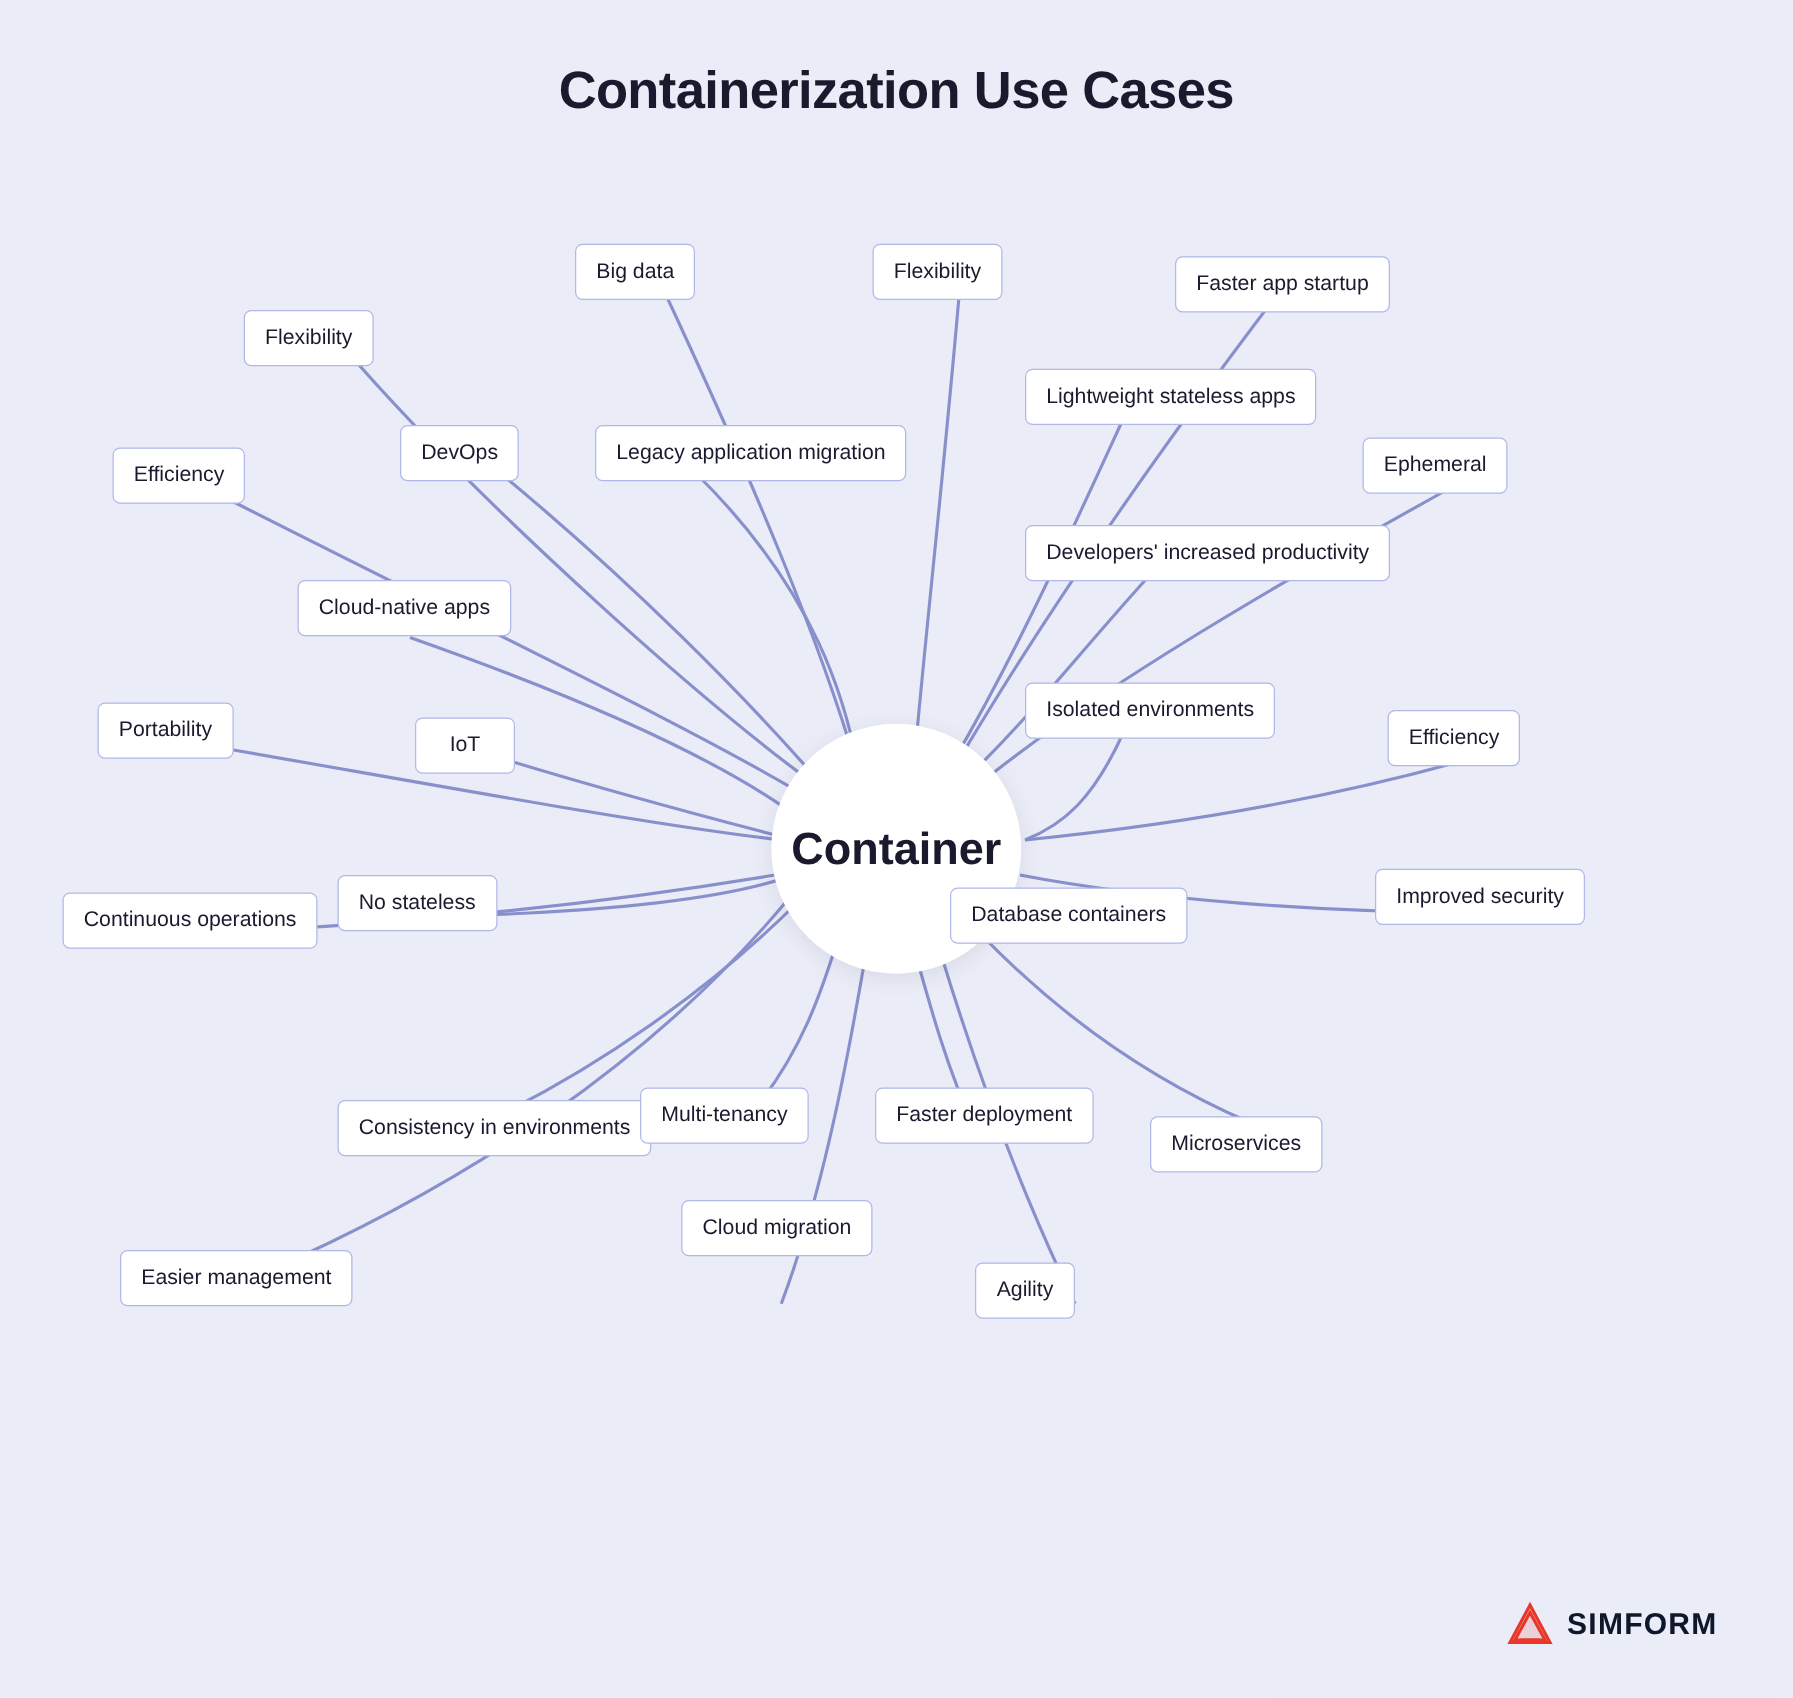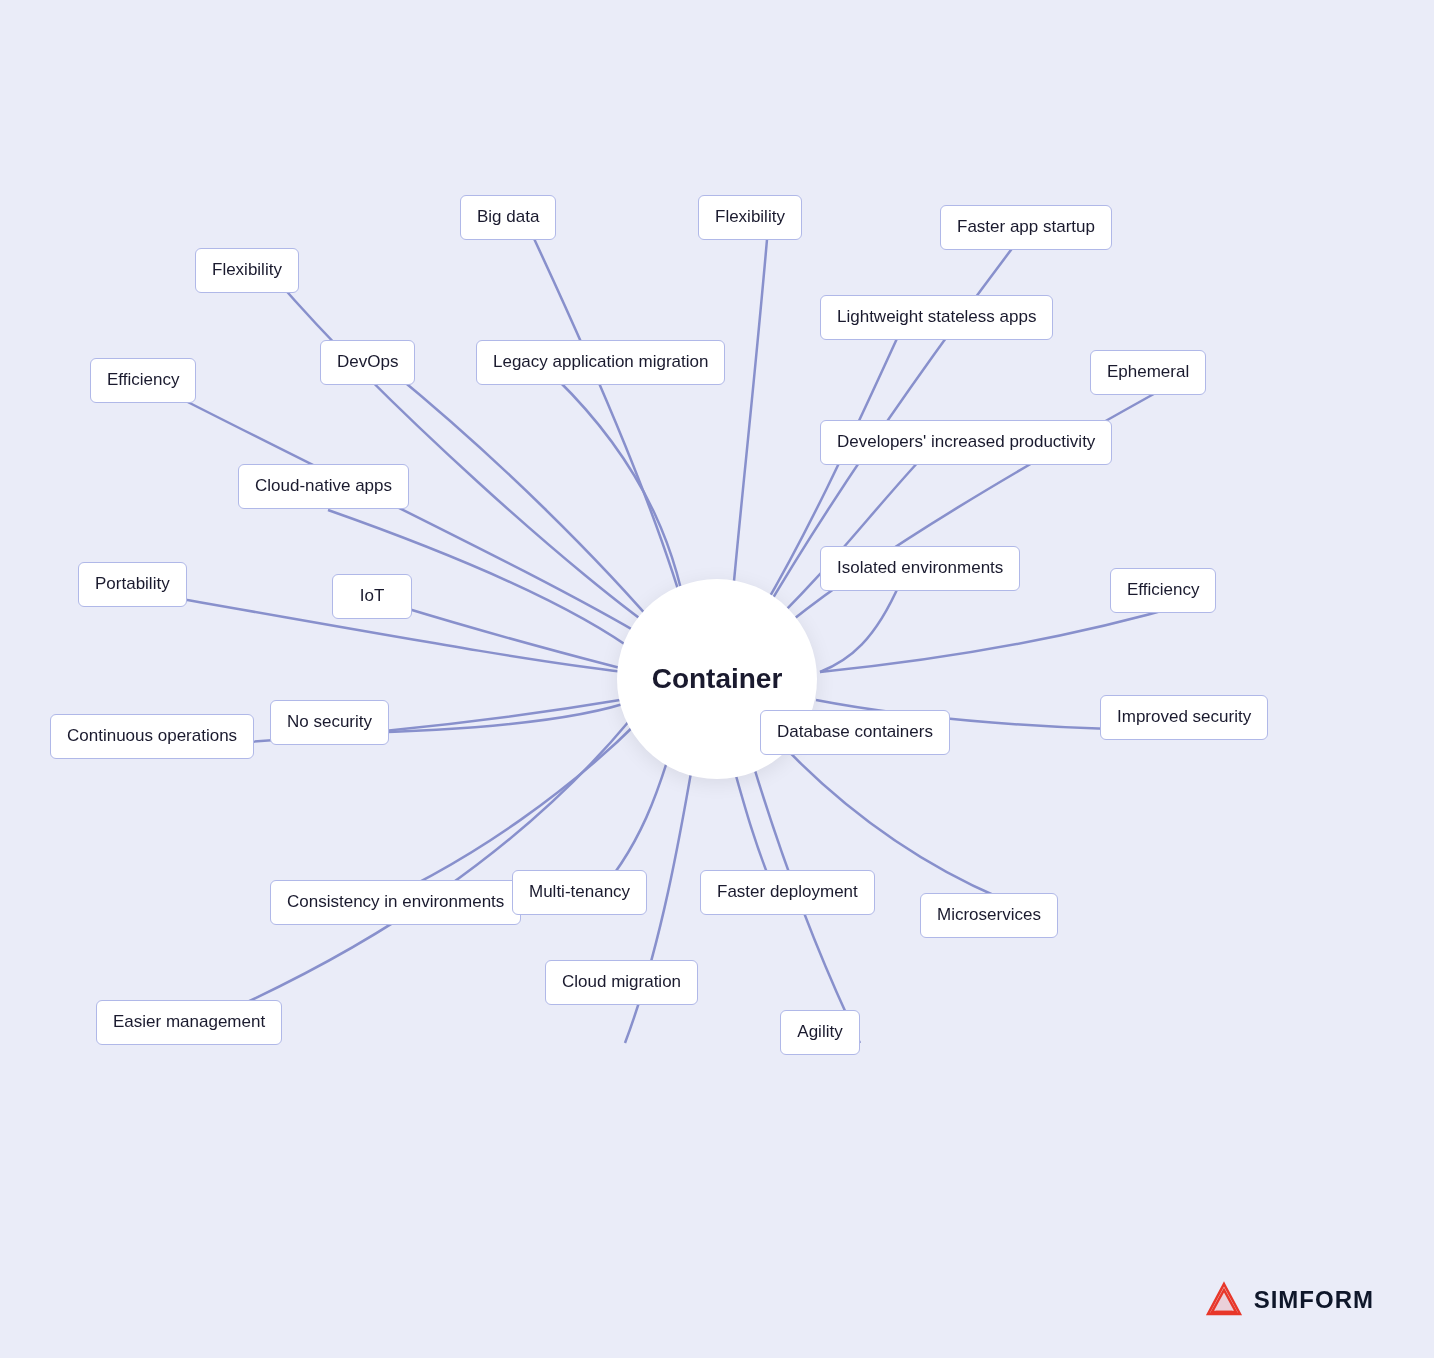--- a/index.html
+++ b/index.html
@@ -35,21 +35,21 @@
     }
     .center-node {
       position: absolute;
       width: 200px;
       height: 200px;
       border-radius: 50%;
       background: white;
       display: flex;
       align-items: center;
       justify-content: center;
-      font-size: 28px;
+      font-size: 36px;
       font-weight: 800;
       color: #1a1a2e;
       box-shadow: 0 4px 20px rgba(0,0,0,0.08);
       left: 617px;
       top: 579px;
     }
     .node {
       position: absolute;
       background: white;
       border: 1.5px solid #b0b8e8;
@@ -78,20 +78,21 @@
       font-size: 24px;
       font-weight: 800;
       color: #0f172a;
       letter-spacing: 1px;
     }
   </style>
 </head>
 <body>
 
 <div class="page">
+  <h1 class="title">Containerization Use Cases</h1>
 
   <svg class="connections">
 
     <path d="M 670 640 C 580 580 380 400 275 278" fill="none" stroke="#8890cc" stroke-width="2.5"></path>
 
     <path d="M 690 630 C 660 520 600 380 530 230" fill="none" stroke="#8890cc" stroke-width="2.5"></path>
 
     <path d="M 730 625 C 740 510 755 380 768 228" fill="none" stroke="#8890cc" stroke-width="2.5"></path>
 
     <path d="M 760 620 C 830 500 920 370 1020 238" fill="none" stroke="#8890cc" stroke-width="2.5"></path>
@@ -161,21 +162,21 @@
       <div class="node" style="left: 238px; top: 464px;">Cloud-native apps</div>
       <div class="node" style="left: 820px; top: 420px;">Developers' increased
 productivity</div>
       <div class="node" style="left: 78px; top: 562px;">Portability</div>
       <div class="node" style="left: 332px; top: 574px;">IoT</div>
       <div class="node" style="left: 1110px; top: 568px;">Efficiency</div>
       <div class="node" style="left: 820px; top: 546px;">Isolated
 environments</div>
       <div class="node" style="left: 50px; top: 714px;">Continuous
 operations</div>
-      <div class="node" style="left: 270px; top: 700px;">No security</div>
+      <div class="node" style="left: 270px; top: 700px;">No stateless</div>
       <div class="node" style="left: 1100px; top: 695px;">Improved
 security</div>
       <div class="node" style="left: 760px; top: 710px;">Database
 containers</div>
       <div class="node" style="left: 270px; top: 880px;">Consistency in
 environments</div>
       <div class="node" style="left: 512px; top: 870px;">Multi-tenancy</div>
       <div class="node" style="left: 700px; top: 870px;">Faster
 deployment</div>
       <div class="node" style="left: 920px; top: 865px; margin-top: 28px;">Microservices</div>

